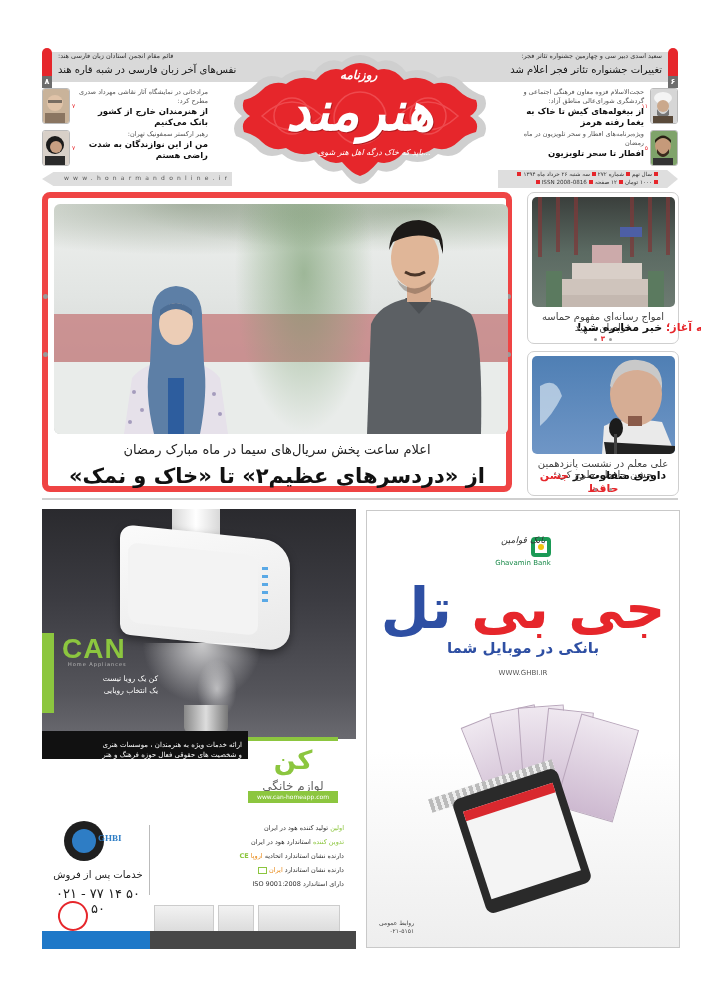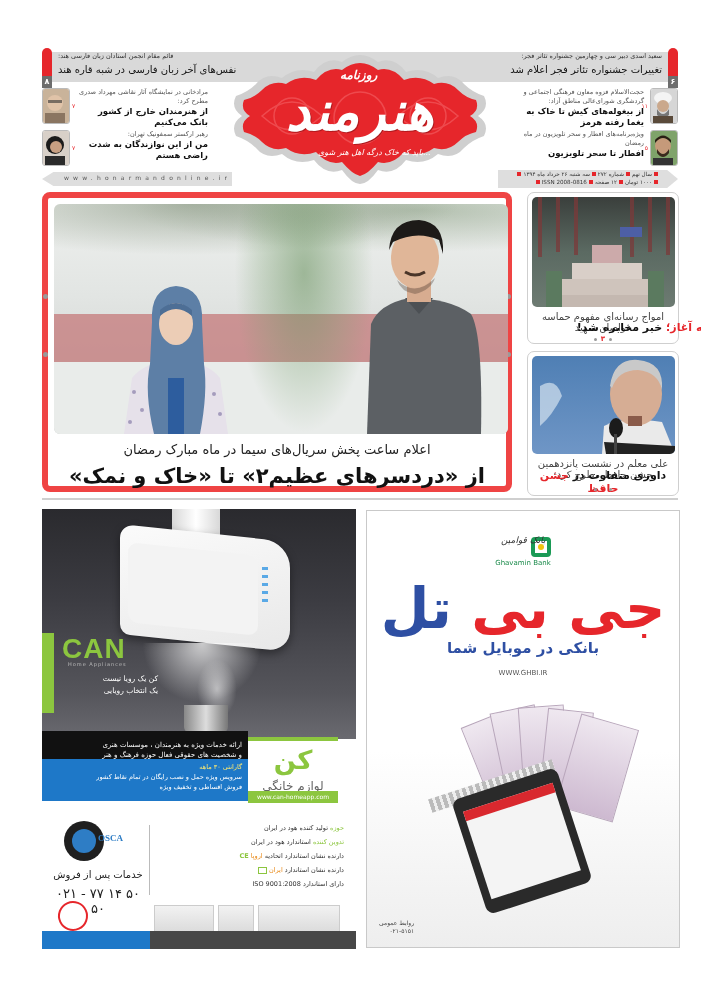--- a/index.html
+++ b/index.html
@@ -337,40 +337,35 @@
     <div class="can-logo-sub">Home Appliances</div>
     <div class="can-slogan">
       <div>کن یک رویا نیست</div>
       <div>یک انتخاب رویایی</div>
     </div>
   </div>
   <div class="can-black">
     <div>ارائه خدمات ویژه به هنرمندان ، موسسات هنری</div>
     <div style="padding-top:0">و شخصیت های حقوقی فعال حوزه فرهنگ و هنر</div>
   </div>
-  <div class="can-blue">
-    <div>گارانتی ۳۰ ماهه</div>
-    <div>سرویس ویژه حمل و نصب رایگان در تمام نقاط کشور</div>
-    <div>فروش اقساطی و تخفیف ویژه</div>
-  </div>
   <div class="can-box">
     <div class="fa">کن</div>
     <div class="sub">لوازم خانگی</div>
     <div class="web">www.can-homeapp.com</div>
   </div>
 
   <div class="can-bottom">
     <div class="osca-gear"></div>
-    <div class="osca-text">OSCA</div>
+    <div class="osca-text">GHBI</div>
     <div class="after-sales">خدمات پس از فروش</div>
     <div class="after-phone">۰۲۱ - ۷۷ ۱۴ ۵۰ ۵۰</div>
     <div class="seal"></div>
     <div class="vrule"></div>
     <div class="feat-list">
-      <div><span class="g">حوزه</span><span> تولید کننده هود در ایران</span></div>
+      <div><span class="g">اولین</span><span> تولید کننده هود در ایران</span></div>
       <div><span class="g">تدوین کننده</span><span> استاندارد هود در ایران</span></div>
       <div><span>دارنده نشان استاندارد اتحادیه </span><span class="o">اروپا</span> <b style="color:#8cc63f">CE</b></div>
       <div><span>دارنده نشان استاندارد </span><span class="o">ایران</span> <span style="display:inline-block;width:9px;height:7px;border:1px solid #8cc63f;vertical-align:middle"></span></div>
       <div><span>دارای استاندارد  ISO 9001:2008</span></div>
     </div>
     <div class="appliances">
       <div style="left:0; width:60px;"></div>
       <div style="left:64px; width:36px;"></div>
       <div style="left:104px; width:82px;"></div>
     </div>

